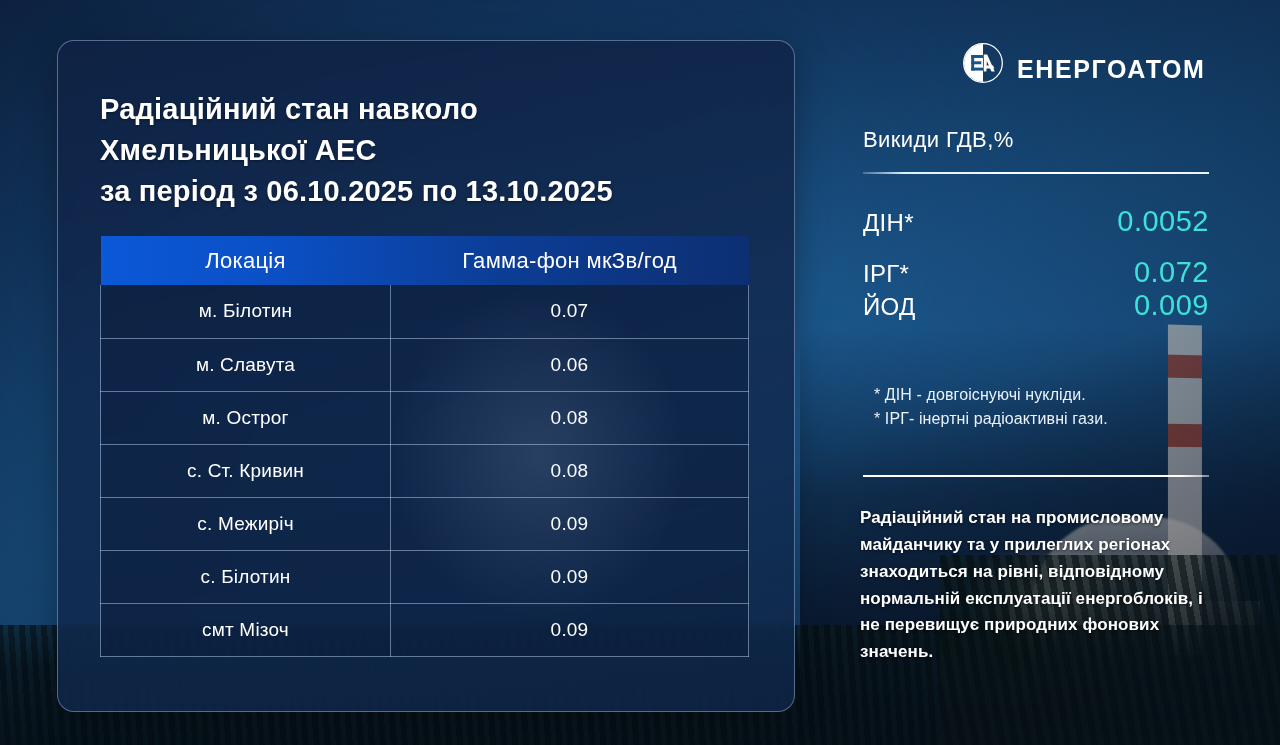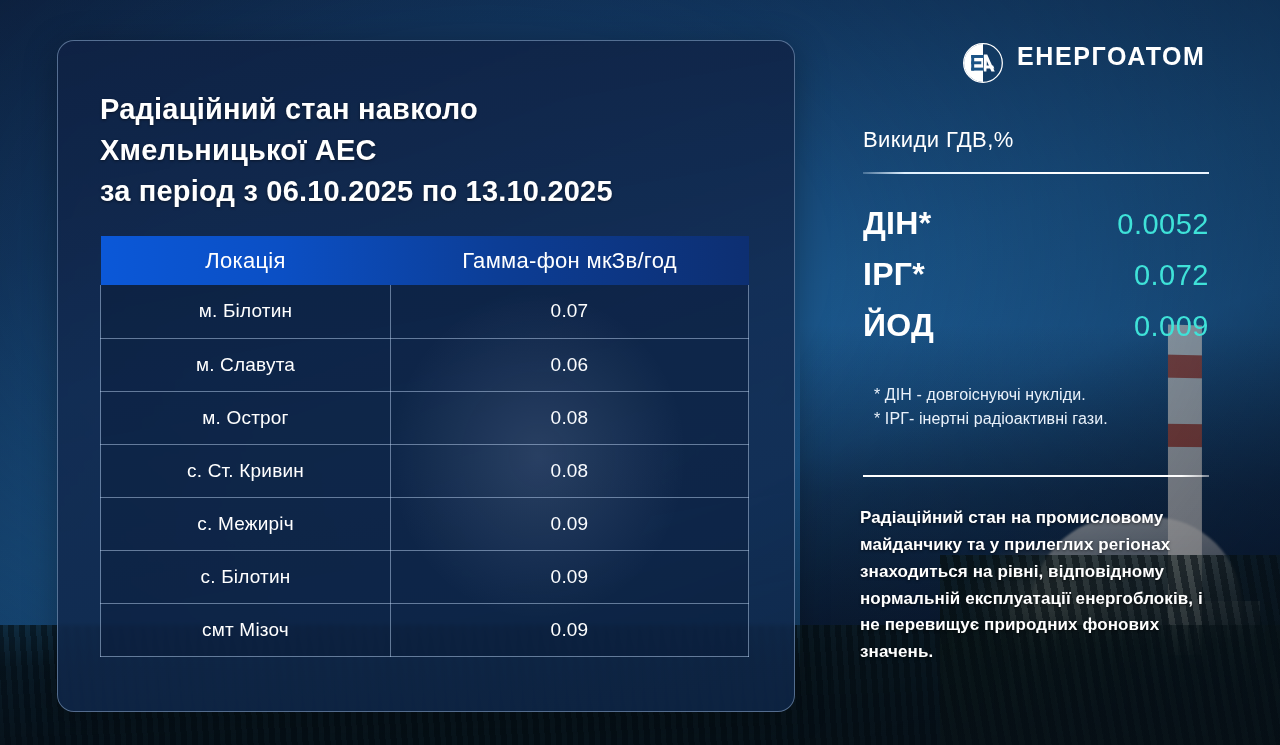--- a/index.html
+++ b/index.html
@@ -161,21 +161,21 @@
   
   .right {
     position: absolute;
     left: 852px; top: 0;
     width: 372px; height: 745px;
   }
   .logo-row {
     position: absolute;
     left: 110px; top: 42px;
     display: flex;
-    align-items: flex-start;
+    align-items: flex-end;
     gap: 13px;
   }
   .logo-mark { width: 42px; height: 42px; display: block; }
   .logo-text {
     color: #ffffff;
     font-size: 25px;
     font-weight: 700;
     letter-spacing: 1.6px;
   }
 
@@ -199,34 +199,34 @@
   .metric {
     position: absolute;
     left: 11px;
     width: 346px;
     display: flex;
     align-items: baseline;
     justify-content: space-between;
   }
   .metric .m-label {
     color: #ffffff;
-    font-size: 32px;
-    font-weight: 700;
+    font-size: 24px;
+    font-weight: 400;
     letter-spacing: 0.3px;
   }
   .metric .m-value {
     color: #3fe2d8;
     font-size: 29px;
     font-weight: 400;
     letter-spacing: 0.5px;
     margin-left: 38px;
   }
   .m1 { top: 205px; }
   .m2 { top: 256px; }
-  .m3 { top: 307px; }
+  .m3 { top: 289px; }
 
   .footnotes {
     position: absolute;
     left: 22px; top: 383px;
     width: 350px;
     color: #eaf2fb;
     font-size: 16px;
     font-weight: 400;
     line-height: 1.52;
     letter-spacing: 0.1px;

